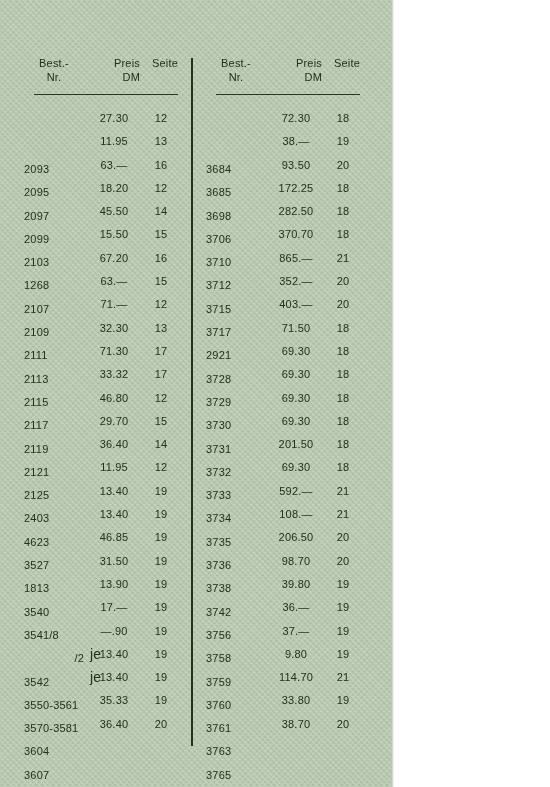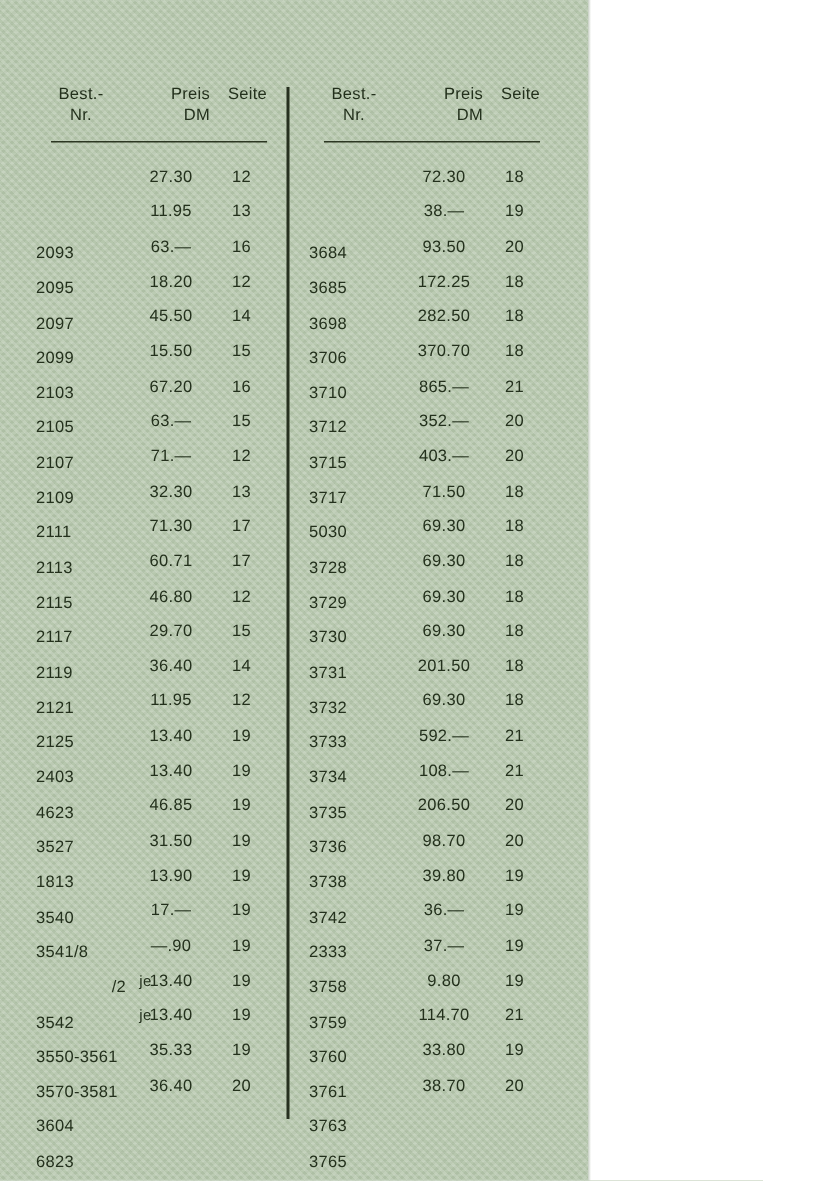--- a/index.html
+++ b/index.html
@@ -63,21 +63,21 @@
   }
   .c-nr{
     position:absolute;left:0;top:12px;width:74px;
     text-align:left;
     white-space:nowrap;
     margin-top:39px;
   }
   .c-nr.indent{ text-align:right; width:60px; }
   .c-je{
     position:absolute;left:66px;top:0;width:14px;
-    text-align:center;font-size:10px;
+    text-align:left;font-size:14px;
   }
   .c-preis{
     position:absolute;left:62px;top:0;width:56px;
     text-align:center;
     white-space:nowrap;
   }
   .c-seite{
     position:absolute;left:122px;top:0;width:30px;
     text-align:center;
   }
@@ -120,21 +120,21 @@
           <span class="c-nr">2099</span>
           <span class="c-preis">18.20</span>
           <span class="c-seite">12</span>
         </div>
         <div class="row">
           <span class="c-nr">2103</span>
           <span class="c-preis">45.50</span>
           <span class="c-seite">14</span>
         </div>
         <div class="row">
-          <span class="c-nr">2105</span>
+          <span class="c-nr">1268</span>
           <span class="c-preis">15.50</span>
           <span class="c-seite">15</span>
         </div>
         <div class="row">
           <span class="c-nr">2107</span>
           <span class="c-preis">67.20</span>
           <span class="c-seite">16</span>
         </div>
         <div class="row">
           <span class="c-nr">2109</span>
@@ -151,21 +151,21 @@
           <span class="c-preis">32.30</span>
           <span class="c-seite">13</span>
         </div>
         <div class="row">
           <span class="c-nr">2115</span>
           <span class="c-preis">71.30</span>
           <span class="c-seite">17</span>
         </div>
         <div class="row">
           <span class="c-nr">2117</span>
-          <span class="c-preis">60.71</span>
+          <span class="c-preis">33.32</span>
           <span class="c-seite">17</span>
         </div>
         <div class="row">
           <span class="c-nr">2119</span>
           <span class="c-preis">46.80</span>
           <span class="c-seite">12</span>
         </div>
         <div class="row">
           <span class="c-nr">2121</span>
           <span class="c-preis">29.70</span>
@@ -227,21 +227,21 @@
           <span class="c-je">je</span>
           <span class="c-preis">13.40</span>
           <span class="c-seite">19</span>
         </div>
         <div class="row">
           <span class="c-nr">3604</span>
           <span class="c-preis">35.33</span>
           <span class="c-seite">19</span>
         </div>
         <div class="row">
-          <span class="c-nr">6823</span>
+          <span class="c-nr">3607</span>
           <span class="c-preis">36.40</span>
           <span class="c-seite">20</span>
         </div>
       </div>
   </div>
 
   <div class="table" id="table-right">
     <div class="thead">
       <div class="th th-best">Best.-
 Nr.</div>
@@ -285,21 +285,21 @@
           <span class="c-nr">3715</span>
           <span class="c-preis">865.—</span>
           <span class="c-seite">21</span>
         </div>
         <div class="row">
           <span class="c-nr">3717</span>
           <span class="c-preis">352.—</span>
           <span class="c-seite">20</span>
         </div>
         <div class="row">
-          <span class="c-nr">5030</span>
+          <span class="c-nr">2921</span>
           <span class="c-preis">403.—</span>
           <span class="c-seite">20</span>
         </div>
         <div class="row">
           <span class="c-nr">3728</span>
           <span class="c-preis">71.50</span>
           <span class="c-seite">18</span>
         </div>
         <div class="row">
           <span class="c-nr">3729</span>
@@ -345,21 +345,21 @@
           <span class="c-nr">3738</span>
           <span class="c-preis">206.50</span>
           <span class="c-seite">20</span>
         </div>
         <div class="row">
           <span class="c-nr">3742</span>
           <span class="c-preis">98.70</span>
           <span class="c-seite">20</span>
         </div>
         <div class="row">
-          <span class="c-nr">2333</span>
+          <span class="c-nr">3756</span>
           <span class="c-preis">39.80</span>
           <span class="c-seite">19</span>
         </div>
         <div class="row">
           <span class="c-nr">3758</span>
           <span class="c-preis">36.—</span>
           <span class="c-seite">19</span>
         </div>
         <div class="row">
           <span class="c-nr">3759</span>

